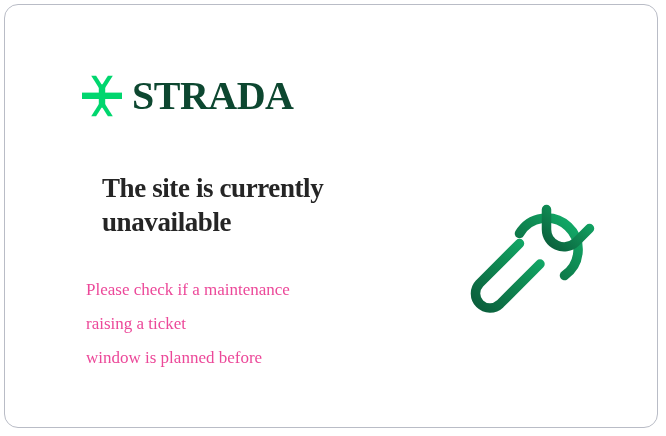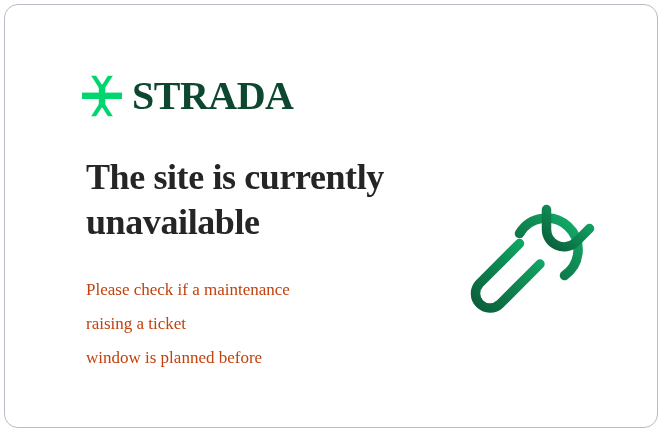--- a/index.html
+++ b/index.html
@@ -61,38 +61,38 @@
     line-height: 1;
     white-space: nowrap;
   }
 
   
   .headline {
     position: absolute;
     left: 81px;
     top: 150px;
     width: 330px;
-    margin: 0;
-    font-size: 36px;
+    margin: 16px;
+    font-size: 27px;
     font-weight: 700;
     line-height: 1.26;
     letter-spacing: -0.4px;
     color: #252525;
   }
 
   .subtext {
     position: absolute;
     left: 81px;
     top: 268px;
     width: 320px;
     margin: 0;
     font-size: 17px;
     font-weight: 400;
     line-height: 2.0;
-    color: #c2410c;
+    color: #ec4899;
   }
   .subtext .line {
     display: block;
     white-space: nowrap;
   }
 
   
   .illustration {
     position: absolute;
     left: 455px;

